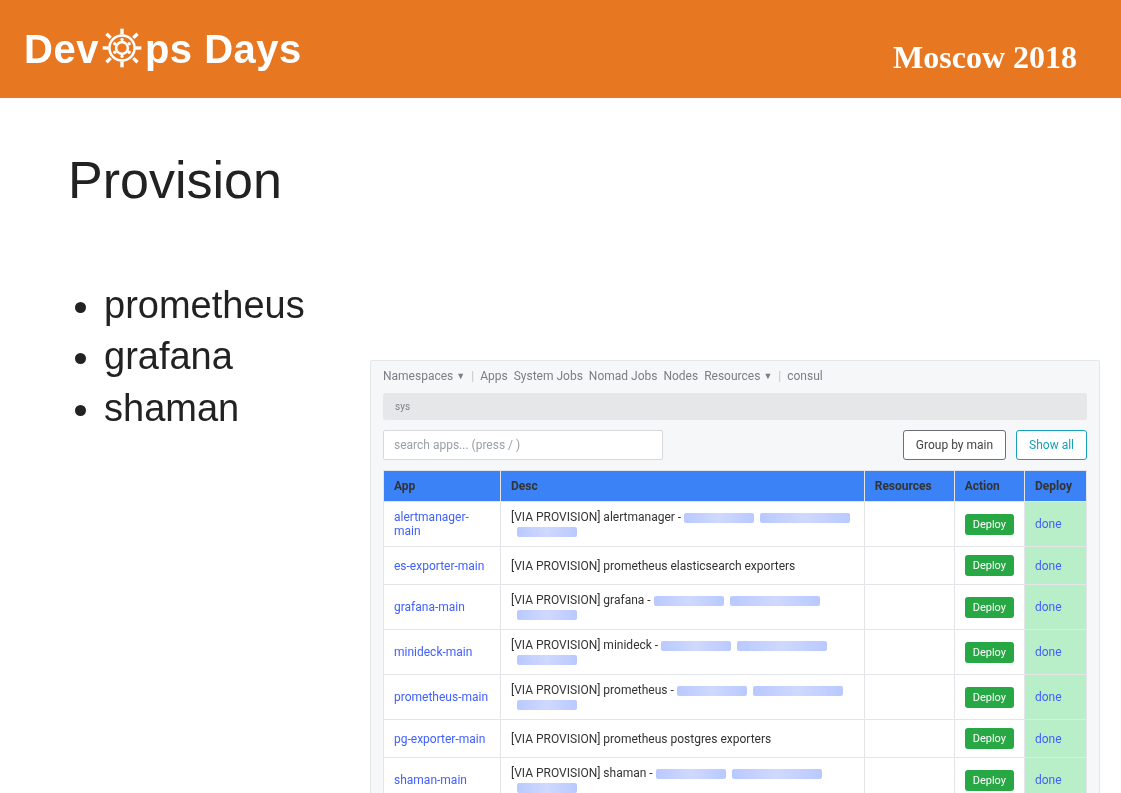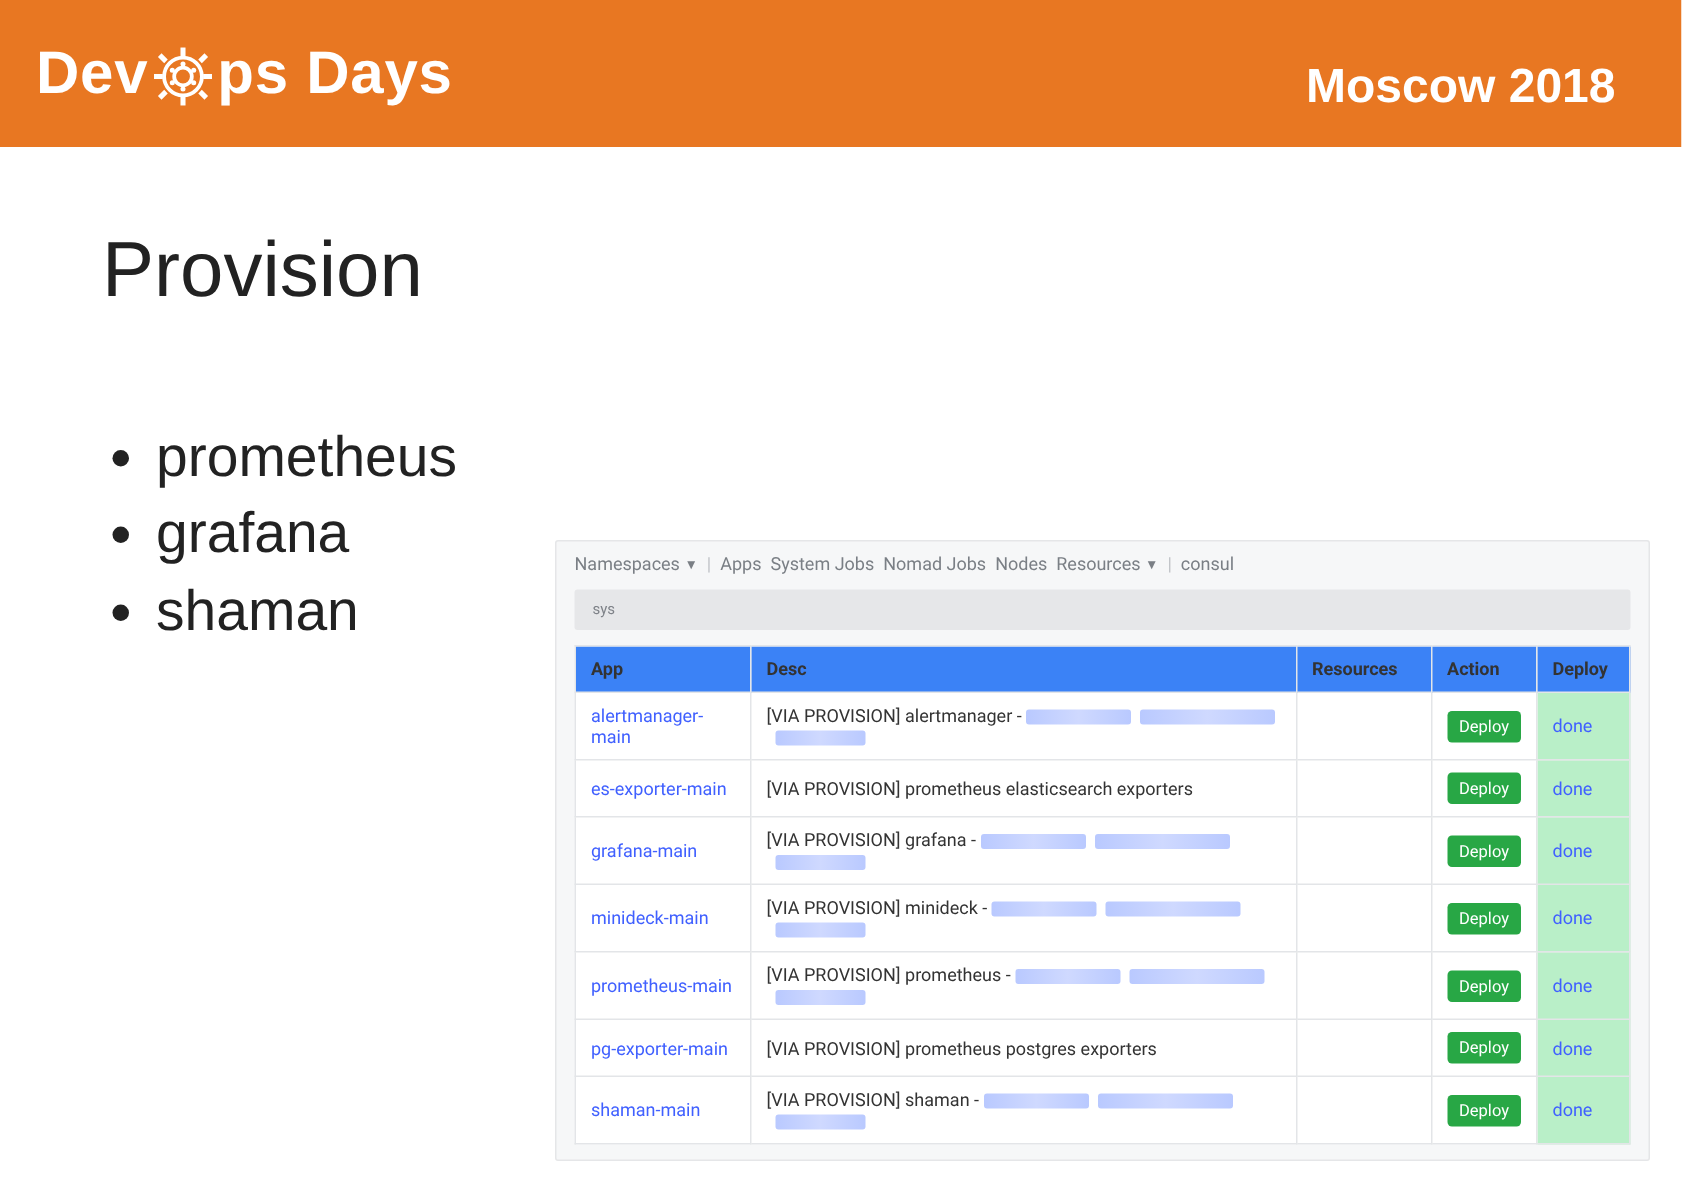--- a/index.html
+++ b/index.html
@@ -5,24 +5,24 @@
   * { box-sizing: border-box; margin: 0; padding: 0; }
   html, body { width: 1121px; height: 793px; background: #fff; font-family: Verdana, Geneva, sans-serif; }
   .slide { width: 1121px; height: 793px; position: relative; overflow: hidden; }
 
   
   .header {
     width: 100%; height: 98px; background: #e87722;
     display: flex; align-items: center; justify-content: space-between;
     padding: 0 44px 0 24px; color: #fff;
   }
-  .brand { display: flex; align-items: flex-end; font-family: 'Trebuchet MS', 'Segoe UI', sans-serif; font-weight: 700; font-size: 40px; letter-spacing: 0.5px; }
+  .brand { display: flex; align-items: flex-start; font-family: 'Trebuchet MS', 'Segoe UI', sans-serif; font-weight: 700; font-size: 40px; letter-spacing: 0.5px; }
   .brand .gear-wrap { display: inline-flex; align-items: center; margin: 0 2px; }
   .brand svg { width: 42px; height: 42px; }
-  .event { font-family: Liberation Sans, sans-serif; font-weight: 700; font-size: 32px; margin-top: 16px; }
+  .event { font-family: Liberation Serif, serif; font-weight: 700; font-size: 32px; margin-top: 16px; }
 
   .content { position: absolute; top: 150px; left: 68px; }
   .title { font-size: 52px; font-weight: 400; color: #222; margin-bottom: 70px; font-family: Verdana, Geneva, sans-serif; }
   .bullets { list-style: disc; margin-left: 36px; }
   .bullets li { font-size: 38px; color: #222; line-height: 1.35; font-family: Verdana, Geneva, sans-serif; }
 
   
   .app-panel {
     position: absolute; top: 360px; left: 370px; width: 730px;
     background: #f6f7f8; border: 1px solid #e5e6e8; border-radius: 2px;
@@ -141,20 +141,28 @@
       <span class="nav-item">
         <span>Resources</span>
         <span class="caret">▼</span>
       </span>
       <span class="sep">|</span>
       <span class="nav-item">consul</span>
     </div>
 
     <div class="breadcrumb-bar">sys</div>
 
+    <div class="controls">
+      <div class="search">
+        <span>search apps... (press / )</span>
+      </div>
+      <div class="spacer"></div>
+      <div class="btn-outline">Group by main</div>
+      <div class="btn-outline-cyan">Show all</div>
+    </div>
 
     <div class="tablewrap">
       <table>
         <thead>
           <tr>
             <th>App</th>
             <th>Desc</th>
             <th class="res-h">Resources</th>
             <th class="action-h">Action</th>
             <th class="deploy-h">Deploy</th>

